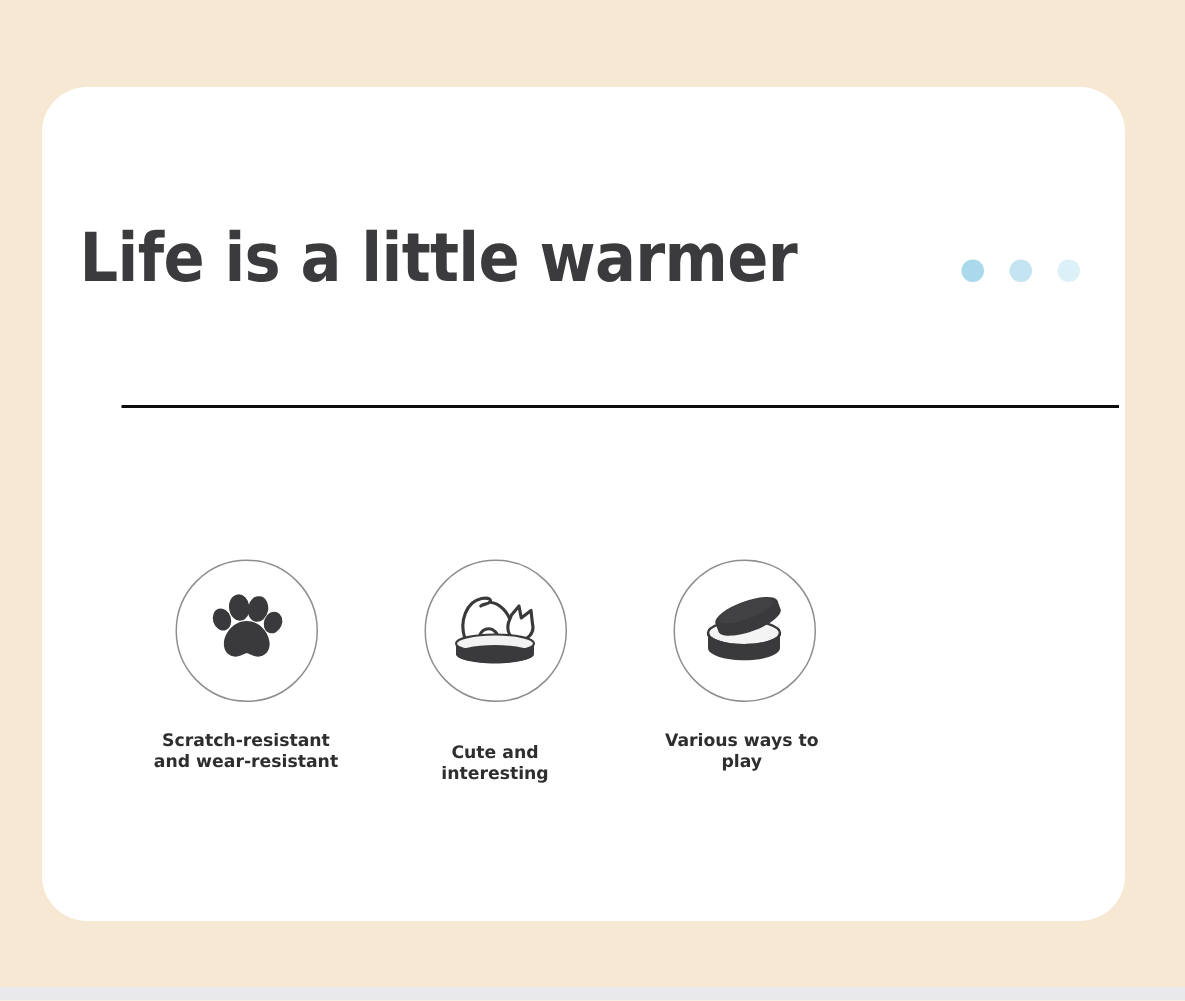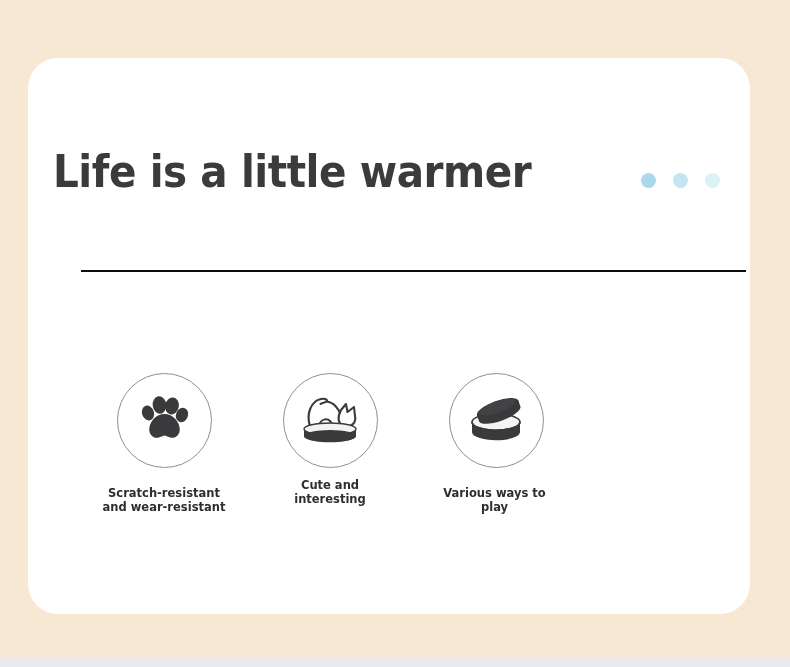--- a/index.html
+++ b/index.html
@@ -132,21 +132,21 @@
     width: 150px;
   }
   .feature-label.align-right {
     text-align: center;
     padding-right: 3px;
   }
   .feature-label.single {
     margin-top: 31px;
   }
   .feature-label.offset-down {
-    margin-top: 10px;
+    margin-top: 26px;
   }
 </style>
 </head>
 <body>
 
 <div id="page">
 
   <div id="card">
 
     <div id="header">

